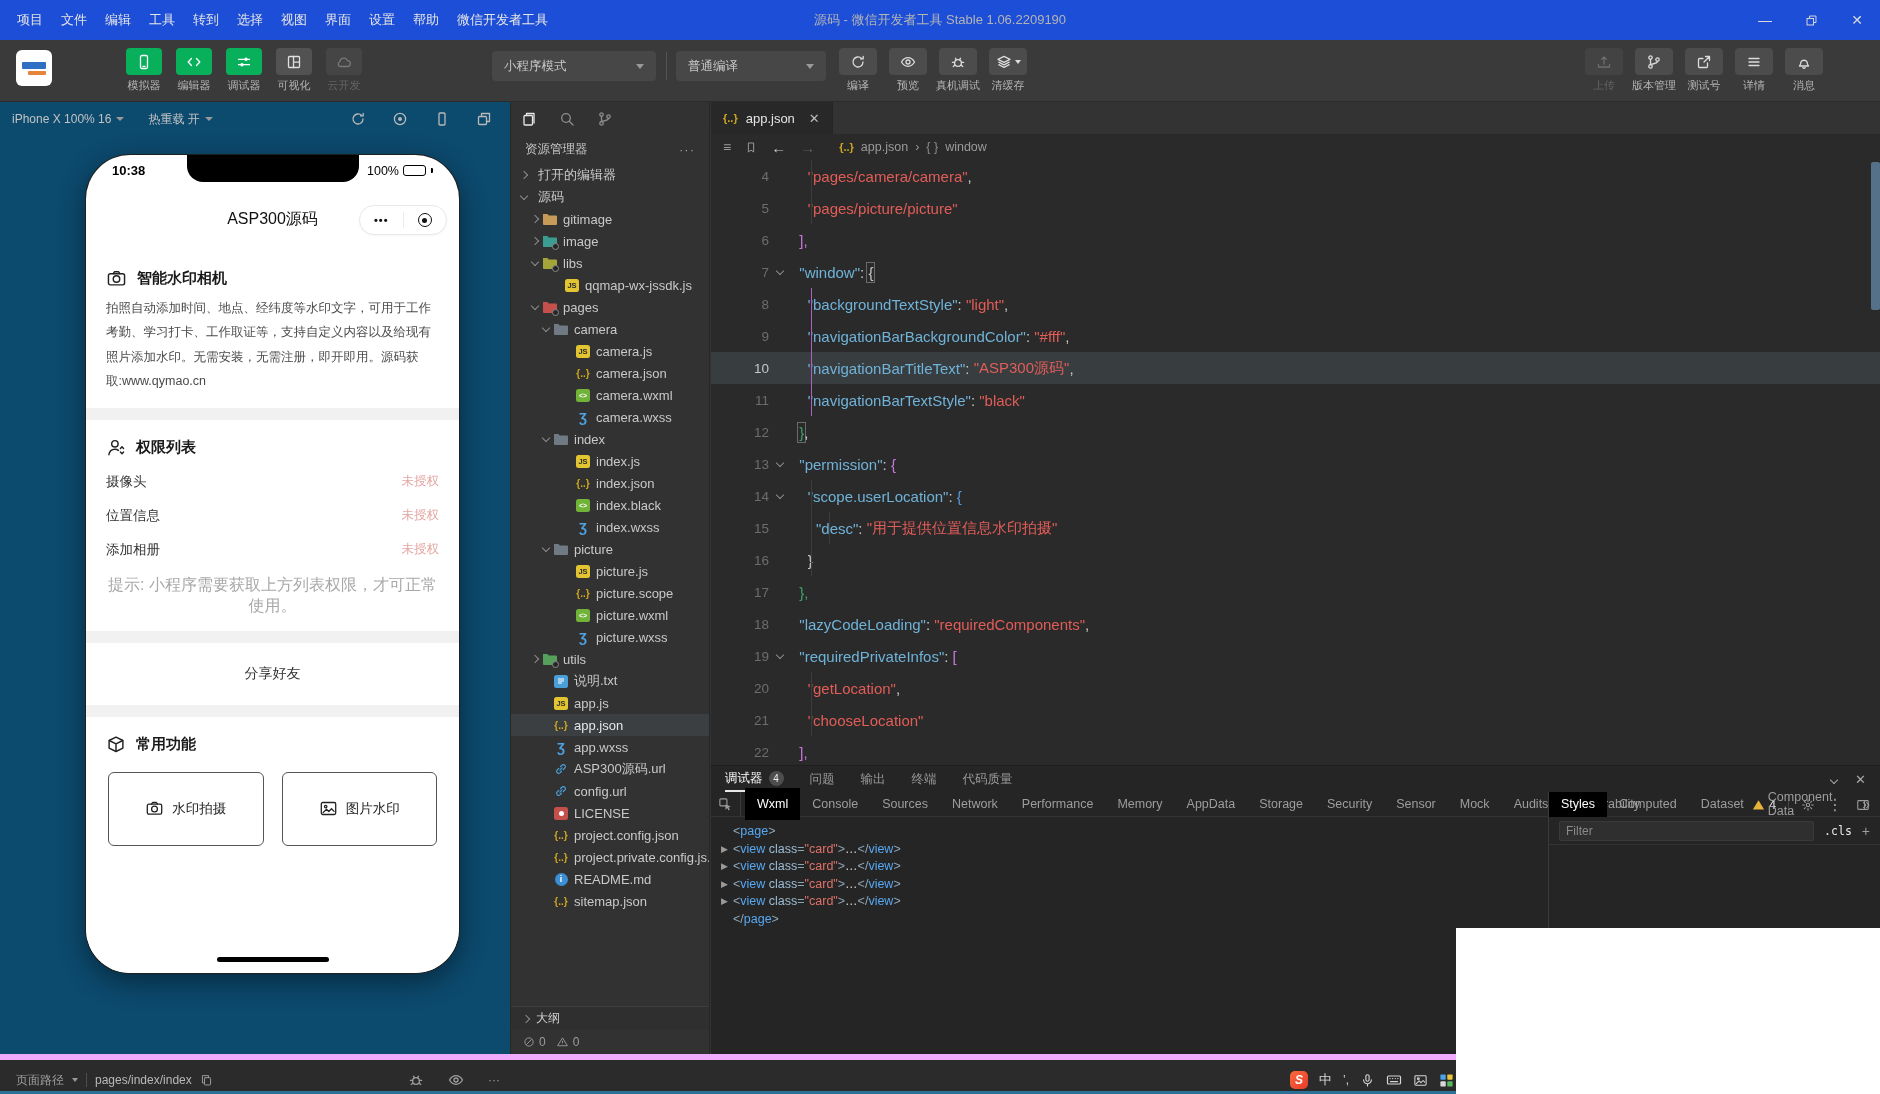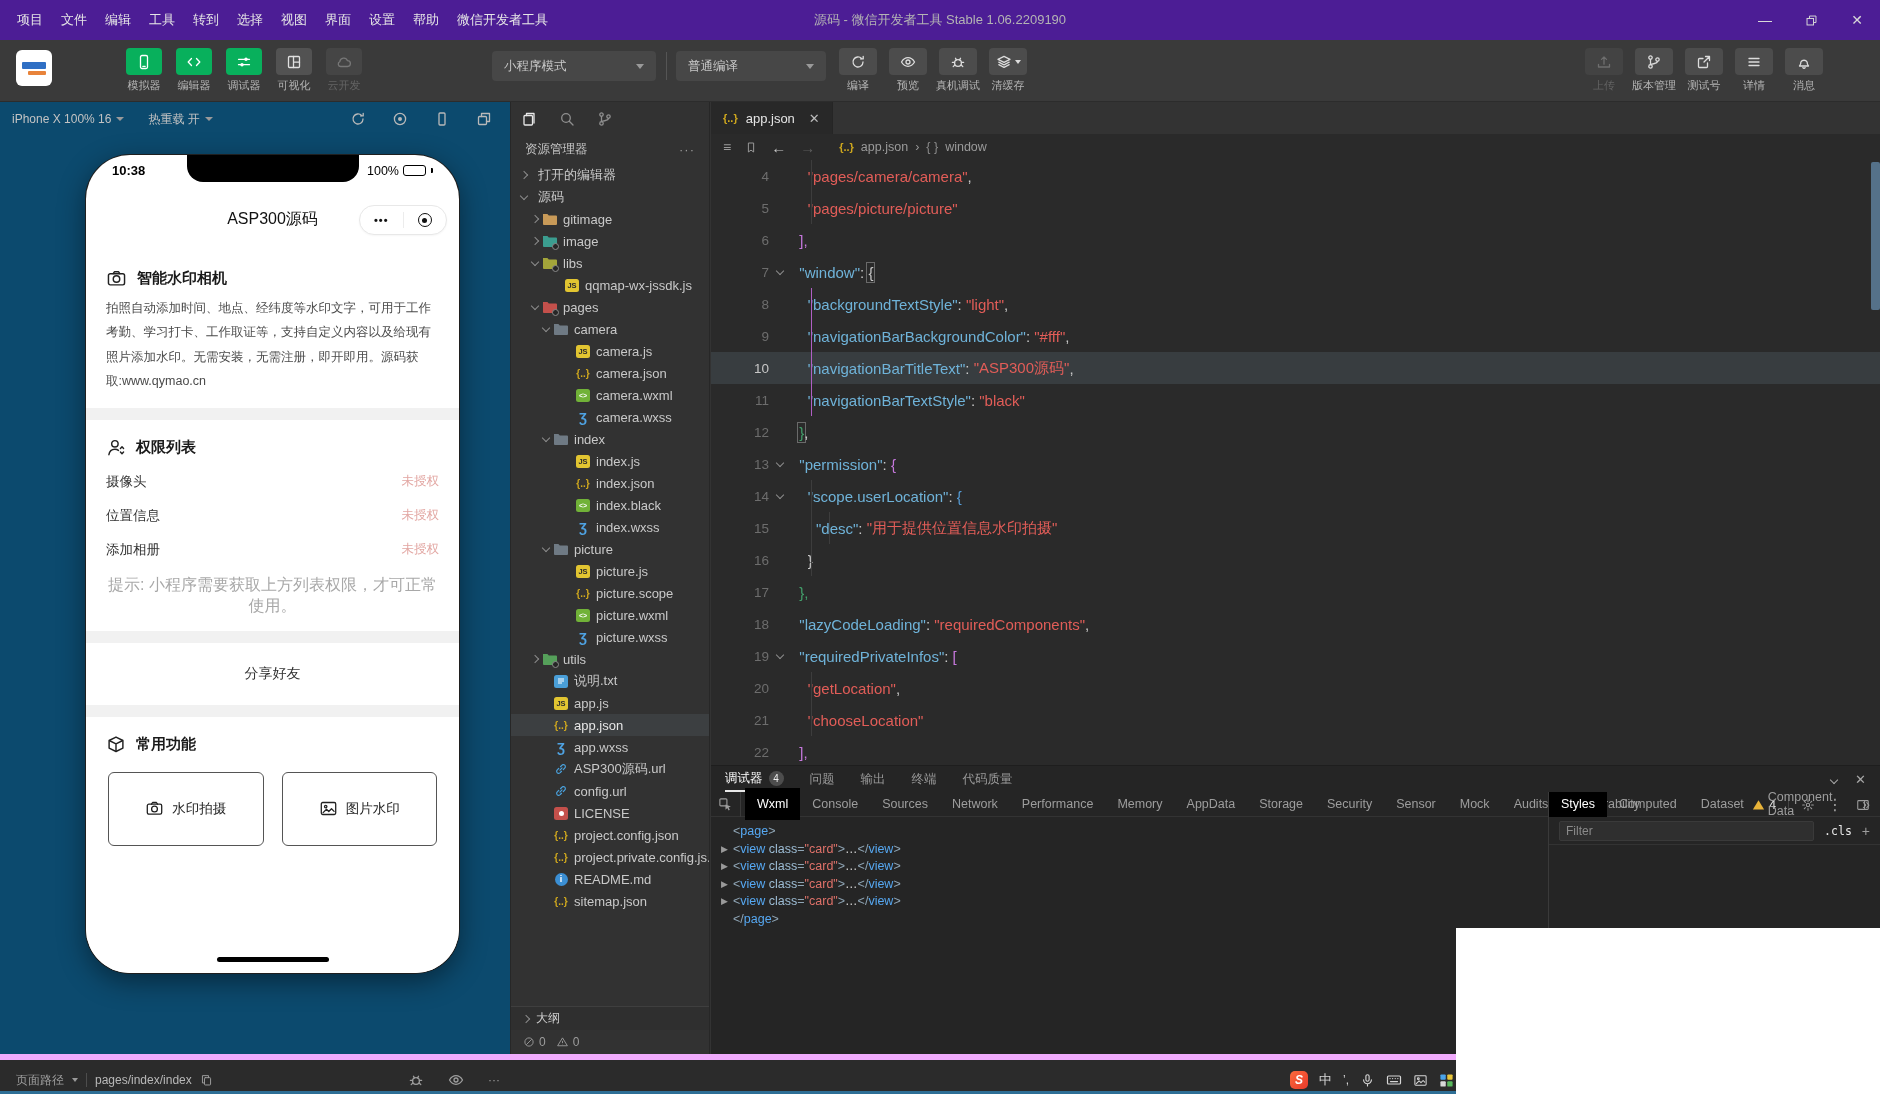--- a/index.html
+++ b/index.html
@@ -2,21 +2,21 @@
 <html><head>
 <meta charset="utf-8">
 <style>
   html,body{margin:0;padding:0;background:#1a1a1a;}
   *{box-sizing:border-box;font-family:"Liberation Sans","DejaVu Sans",sans-serif;}
   .app{position:relative;width:1880px;height:1094px;background:#333;overflow:hidden;color:#ccc;}
   .mono{font-family:"DejaVu Sans Mono","Liberation Mono",monospace;}
   svg{display:block;}
 
   
-  .titlebar{position:absolute;left:0;top:0;width:1880px;height:40px;background:#4c1d95;}
+  .titlebar{position:absolute;left:0;top:0;width:1880px;height:40px;background:#1d4ed8;}
   .menus{position:absolute;left:8px;top:0;height:40px;display:flex;align-items:center;}
   .menu-item{padding:0 9px;font-size:13px;color:#e6e6e6;cursor:default;}
   .win-title{position:absolute;left:0;top:0;width:100%;height:40px;display:flex;align-items:center;justify-content:center;font-size:13px;color:#b4b4b4;pointer-events:none;}
   .winctl{position:absolute;right:0;top:0;display:flex;height:40px;}
   .winbtn{width:46px;height:40px;display:flex;align-items:center;justify-content:center;color:#d9d9d9;font-size:14px;}
 
   
   .toolbar{position:absolute;left:0;top:40px;width:1880px;height:62px;background:#3a3a3a;border-bottom:1px solid #2c2c2c;}
   .avatar{position:absolute;left:16px;top:10px;width:36px;height:36px;background:#fff;border-radius:6px;display:flex;flex-direction:column;align-items:center;justify-content:center;gap:2px;}
   .avatar .l1{width:24px;height:7px;background:#2f6fc4;border-radius:1px;}

